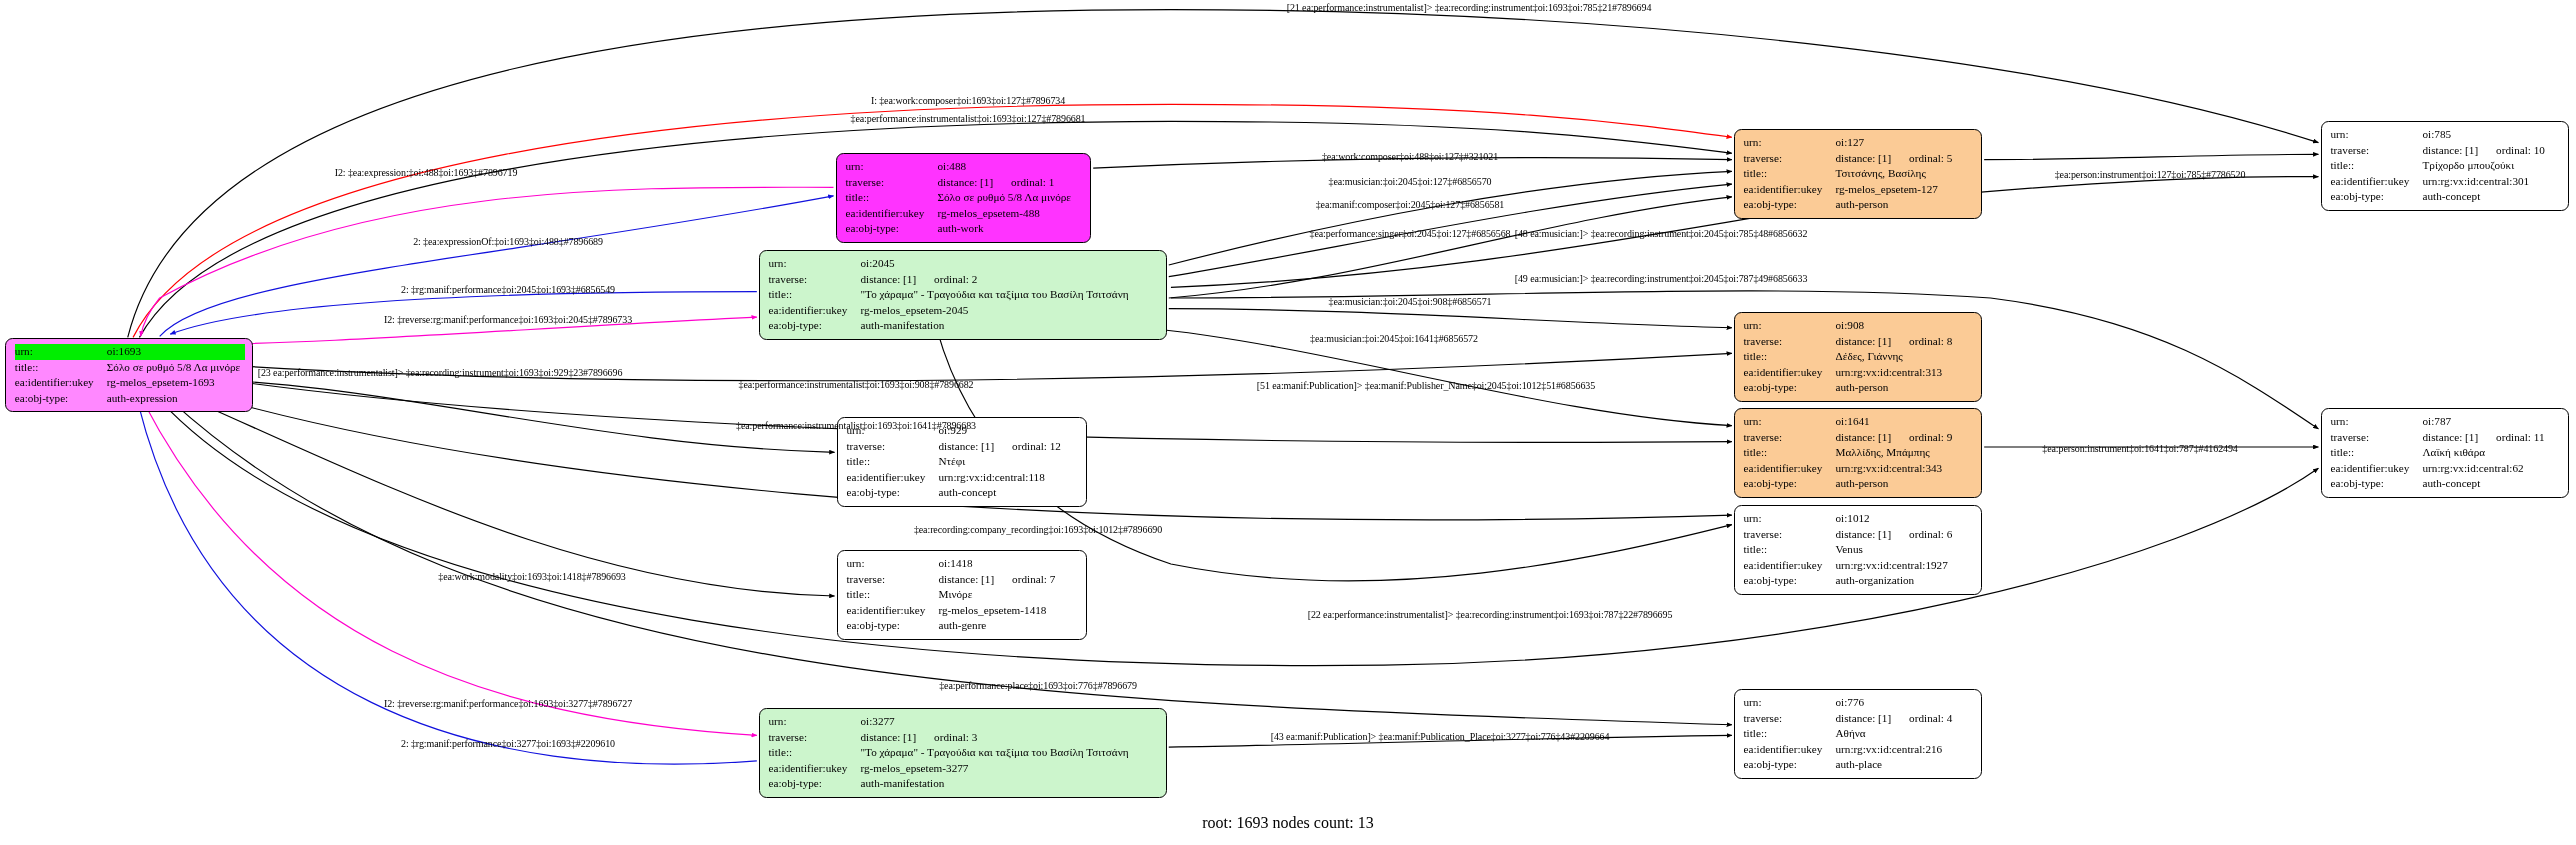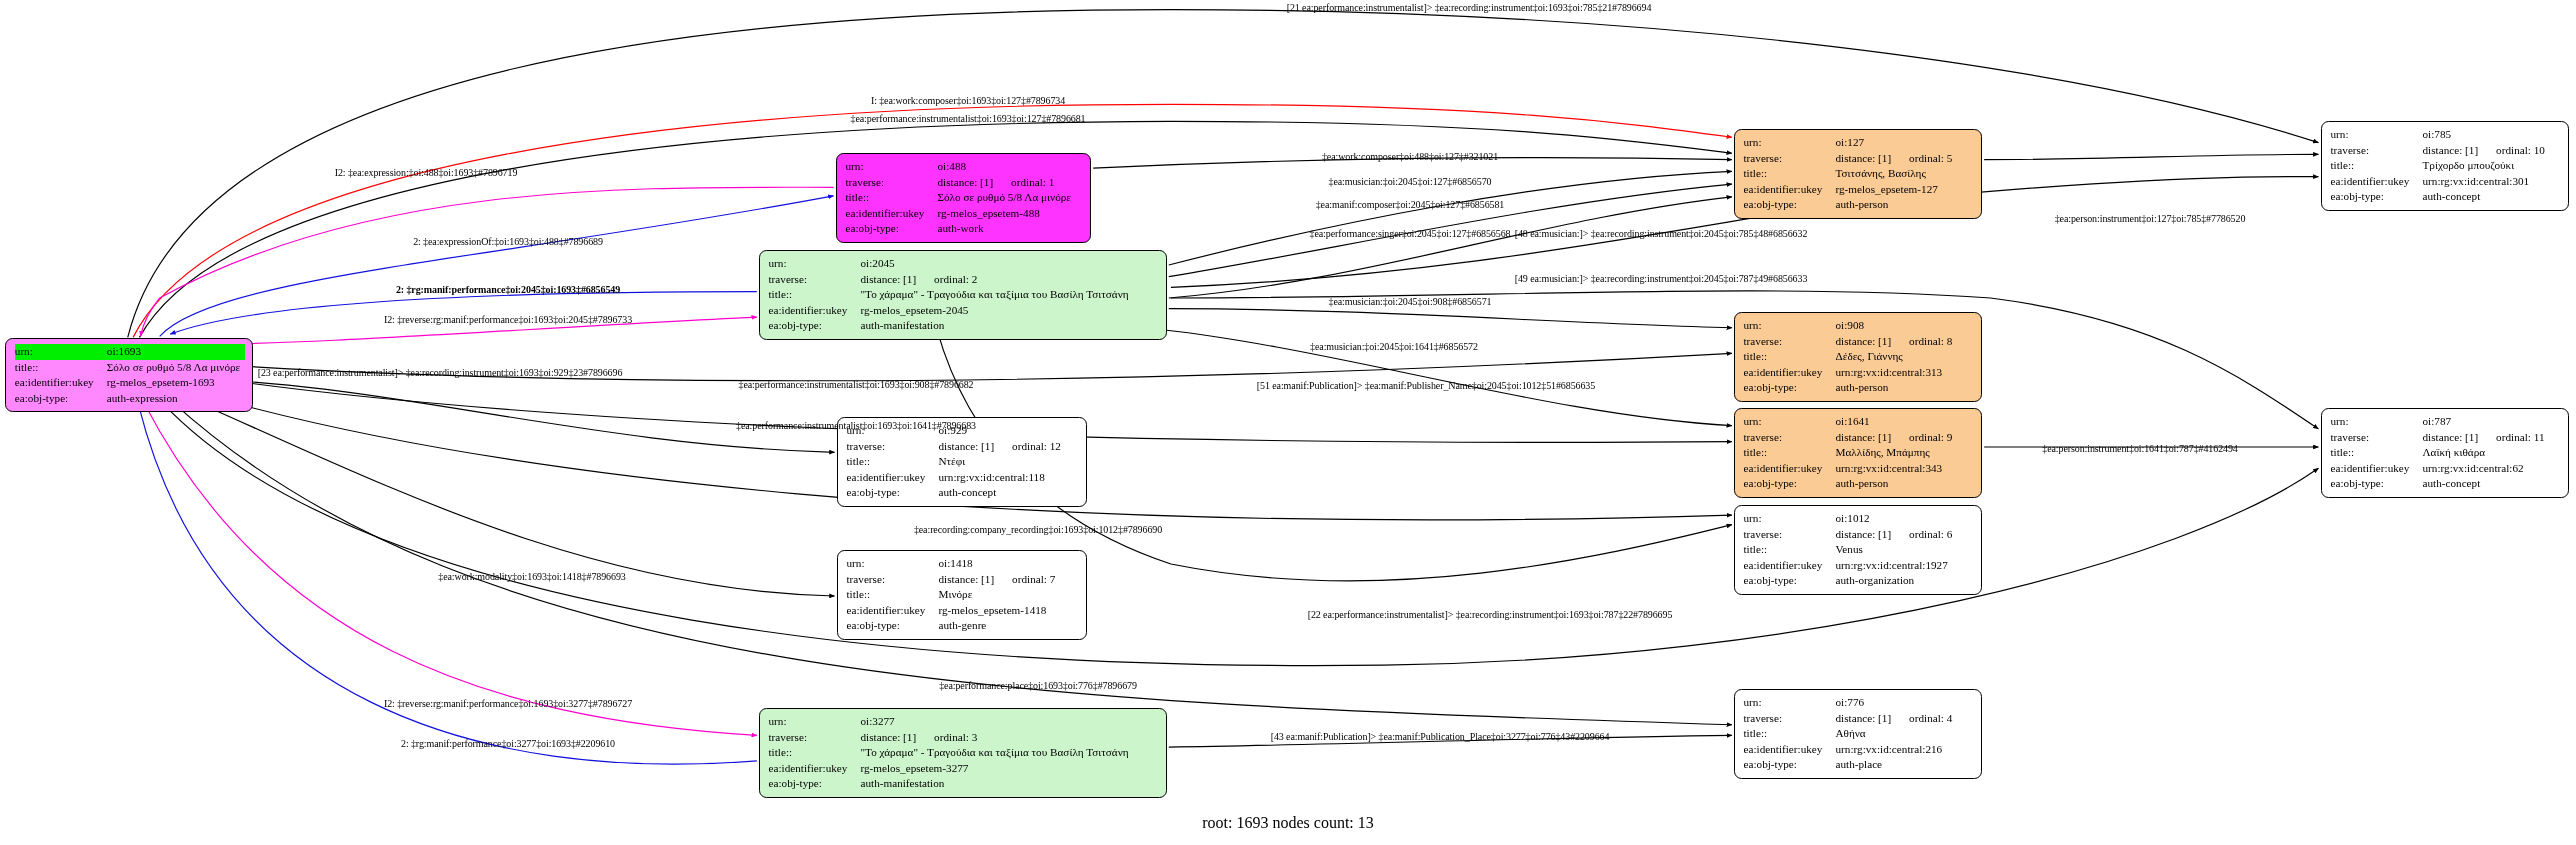--- a/index.html
+++ b/index.html
@@ -447,29 +447,29 @@
       </div>
     </div>
   <div id="label-layer">
       <div class="edge-label" style="left: 1469px; top: 2.1px;">[21 ea:performance:instrumentalist]&gt; ‡ea:recording:instrument‡oi:1693‡oi:785‡21#7896694</div>
       <div class="edge-label" style="left: 968px; top: 95px;">I: ‡ea:work:composer‡oi:1693‡oi:127‡#7896734</div>
       <div class="edge-label" style="left: 968px; top: 113px; text-align: right;">‡ea:performance:instrumentalist‡oi:1693‡oi:127‡#7896681</div>
       <div class="edge-label" style="left: 426px; top: 167px;">I2: ‡ea:expression:‡oi:488‡oi:1693‡#7896719</div>
       <div class="edge-label" style="left: 1410px; top: 151px;">‡ea:work:composer‡oi:488‡oi:127‡#321021</div>
       <div class="edge-label" style="left: 1410px; top: 176px;">‡ea:musician:‡oi:2045‡oi:127‡#6856570</div>
       <div class="edge-label" style="left: 1410px; top: 199px;">‡ea:manif:composer‡oi:2045‡oi:127‡#6856581</div>
-      <div class="edge-label" style="left: 2150px; top: 169px; margin-top: 44px;">‡ea:person:instrument‡oi:127‡oi:785‡#7786520</div>
+      <div class="edge-label" style="left: 2150px; top: 169px;">‡ea:person:instrument‡oi:127‡oi:785‡#7786520</div>
       <div class="edge-label" style="left: 1410px; top: 228px;">‡ea:performance:singer‡oi:2045‡oi:127‡#6856568</div>
       <div class="edge-label" style="left: 508px; top: 236px;">2: ‡ea:expressionOf:‡oi:1693‡oi:488‡#7896689</div>
       <div class="edge-label" style="left: 1661px; top: 216px; margin-top: 12px;">[48 ea:musician:]&gt; ‡ea:recording:instrument‡oi:2045‡oi:785‡48#6856632</div>
-      <div class="edge-label" style="left: 508px; top: 284px; font-weight: bold;">2: ‡rg:manif:performance‡oi:2045‡oi:1693‡#6856549</div>
+      <div class="edge-label" style="left: 508px; top: 284px;">2: ‡rg:manif:performance‡oi:2045‡oi:1693‡#6856549</div>
       <div class="edge-label" style="left: 1661px; top: 273px;">[49 ea:musician:]&gt; ‡ea:recording:instrument‡oi:2045‡oi:787‡49#6856633</div>
       <div class="edge-label" style="left: 1410px; top: 296px;">‡ea:musician:‡oi:2045‡oi:908‡#6856571</div>
       <div class="edge-label" style="left: 508px; top: 314px;">I2: ‡reverse:rg:manif:performance‡oi:1693‡oi:2045‡#7896733</div>
-      <div class="edge-label" style="left: 1394px; top: 333px; margin-top: 8px;">‡ea:musician:‡oi:2045‡oi:1641‡#6856572</div>
+      <div class="edge-label" style="left: 1394px; top: 333px;">‡ea:musician:‡oi:2045‡oi:1641‡#6856572</div>
       <div class="edge-label" style="left: 856px; top: 379px;">‡ea:performance:instrumentalist‡oi:1693‡oi:908‡#7896682</div>
       <div class="edge-label" style="left: 1426px; top: 380px;">[51 ea:manif:Publication]&gt; ‡ea:manif:Publisher_Name‡oi:2045‡oi:1012‡51#6856635</div>
       <div class="edge-label" style="left: 440px; top: 367px; font-family: Liberation Serif, serif;">[23 ea:performance:instrumentalist]&gt; ‡ea:recording:instrument‡oi:1693‡oi:929‡23#7896696</div>
       <div class="edge-label" style="left: 856px; top: 420px;">‡ea:performance:instrumentalist‡oi:1693‡oi:1641‡#7896683</div>
       <div class="edge-label" style="left: 2140px; top: 443px;">‡ea:person:instrument‡oi:1641‡oi:787‡#4162494</div>
       <div class="edge-label" style="left: 1038px; top: 524px;">‡ea:recording:company_recording‡oi:1693‡oi:1012‡#7896690</div>
       <div class="edge-label" style="left: 532px; top: 571px;">‡ea:work:modality‡oi:1693‡oi:1418‡#7896693</div>
       <div class="edge-label" style="left: 1490px; top: 609px;">[22 ea:performance:instrumentalist]&gt; ‡ea:recording:instrument‡oi:1693‡oi:787‡22#7896695</div>
       <div class="edge-label" style="left: 1038px; top: 680px;">‡ea:performance:place‡oi:1693‡oi:776‡#7896679</div>
       <div class="edge-label" style="left: 508px; top: 698px;">I2: ‡reverse:rg:manif:performance‡oi:1693‡oi:3277‡#7896727</div>

